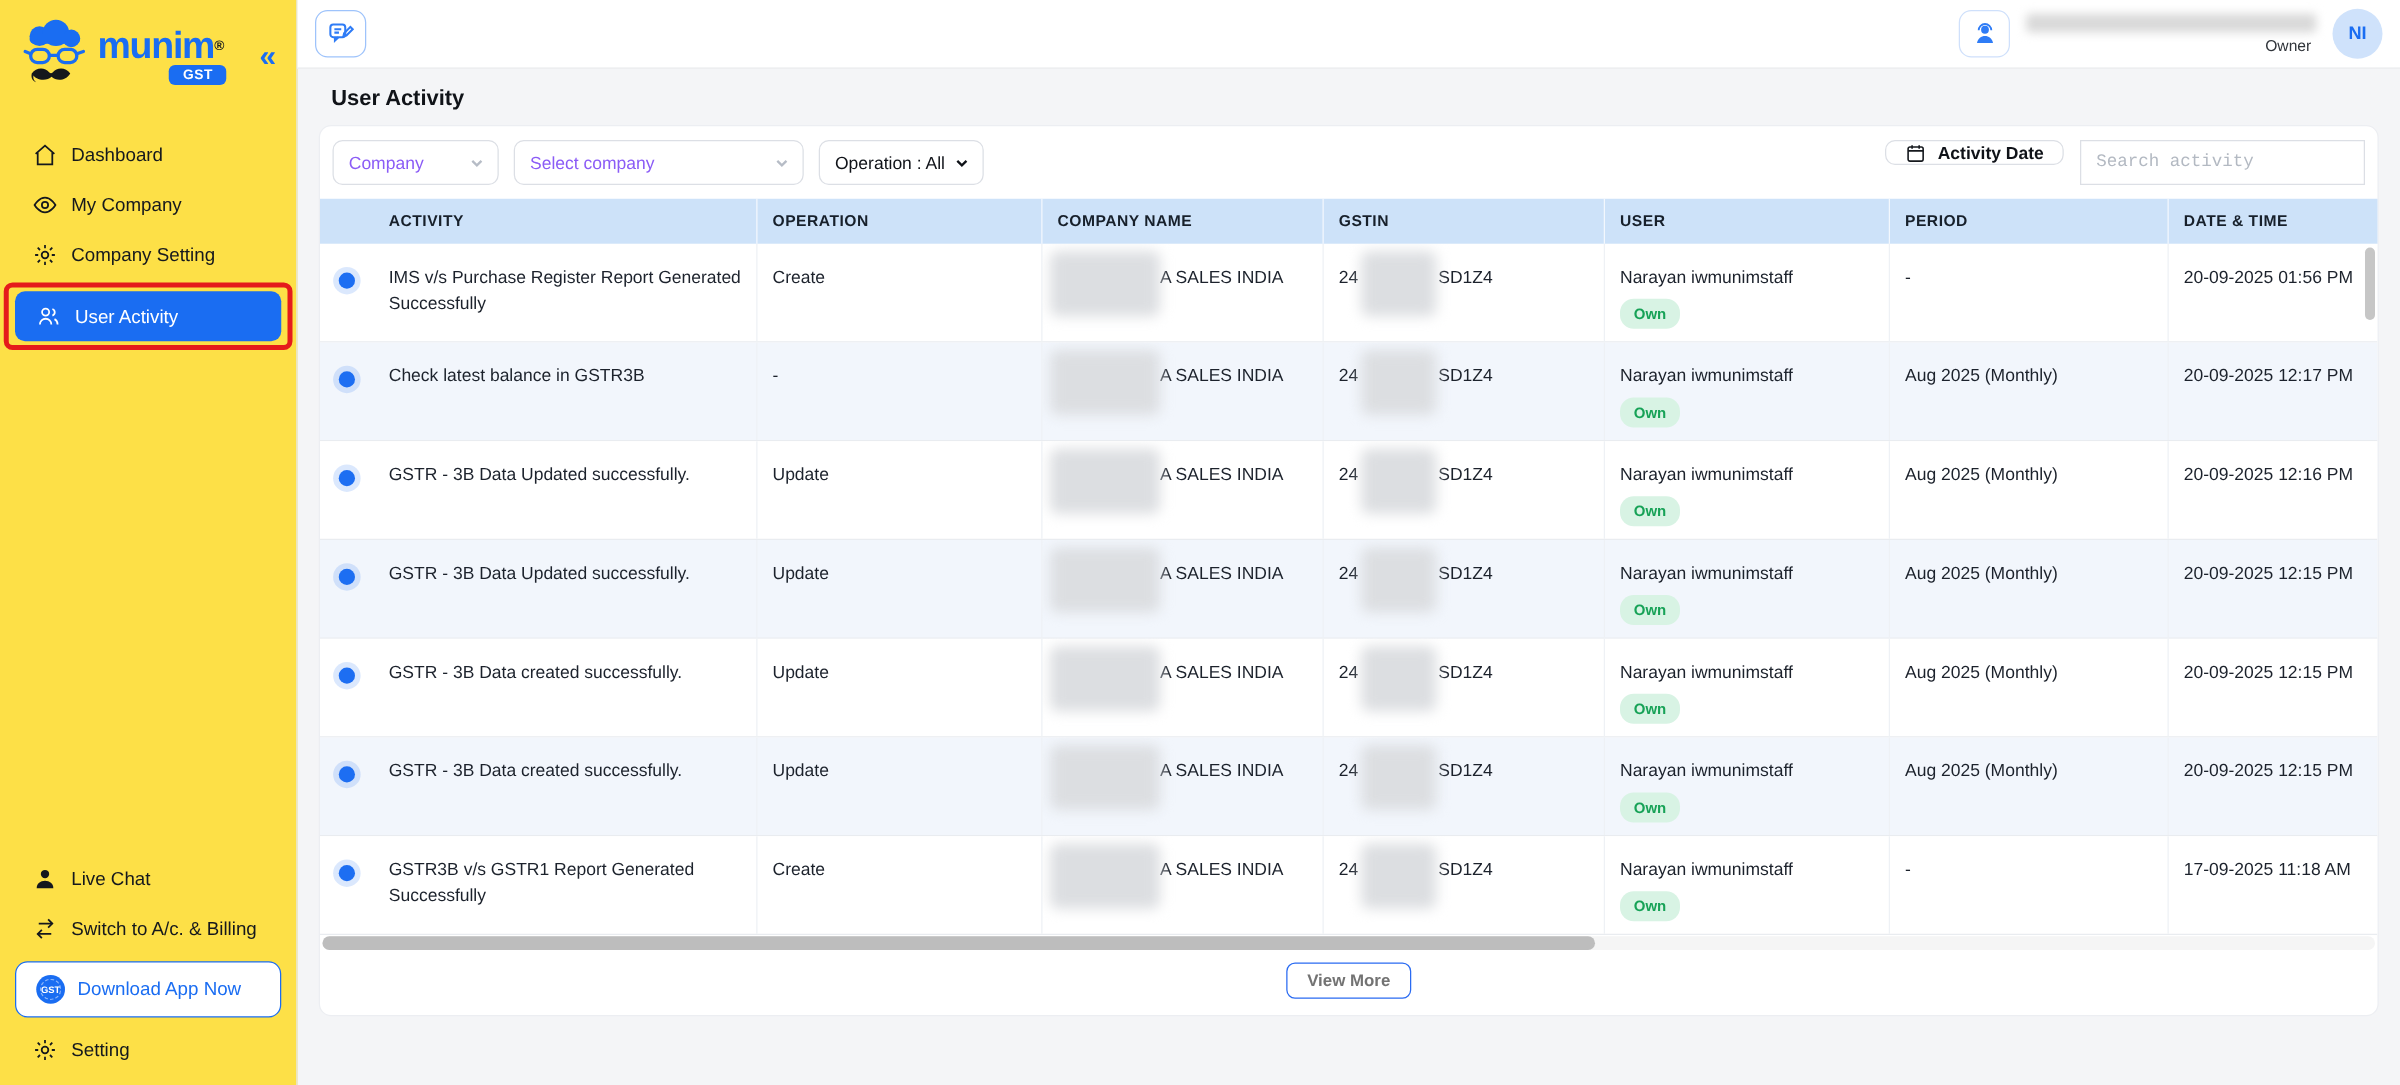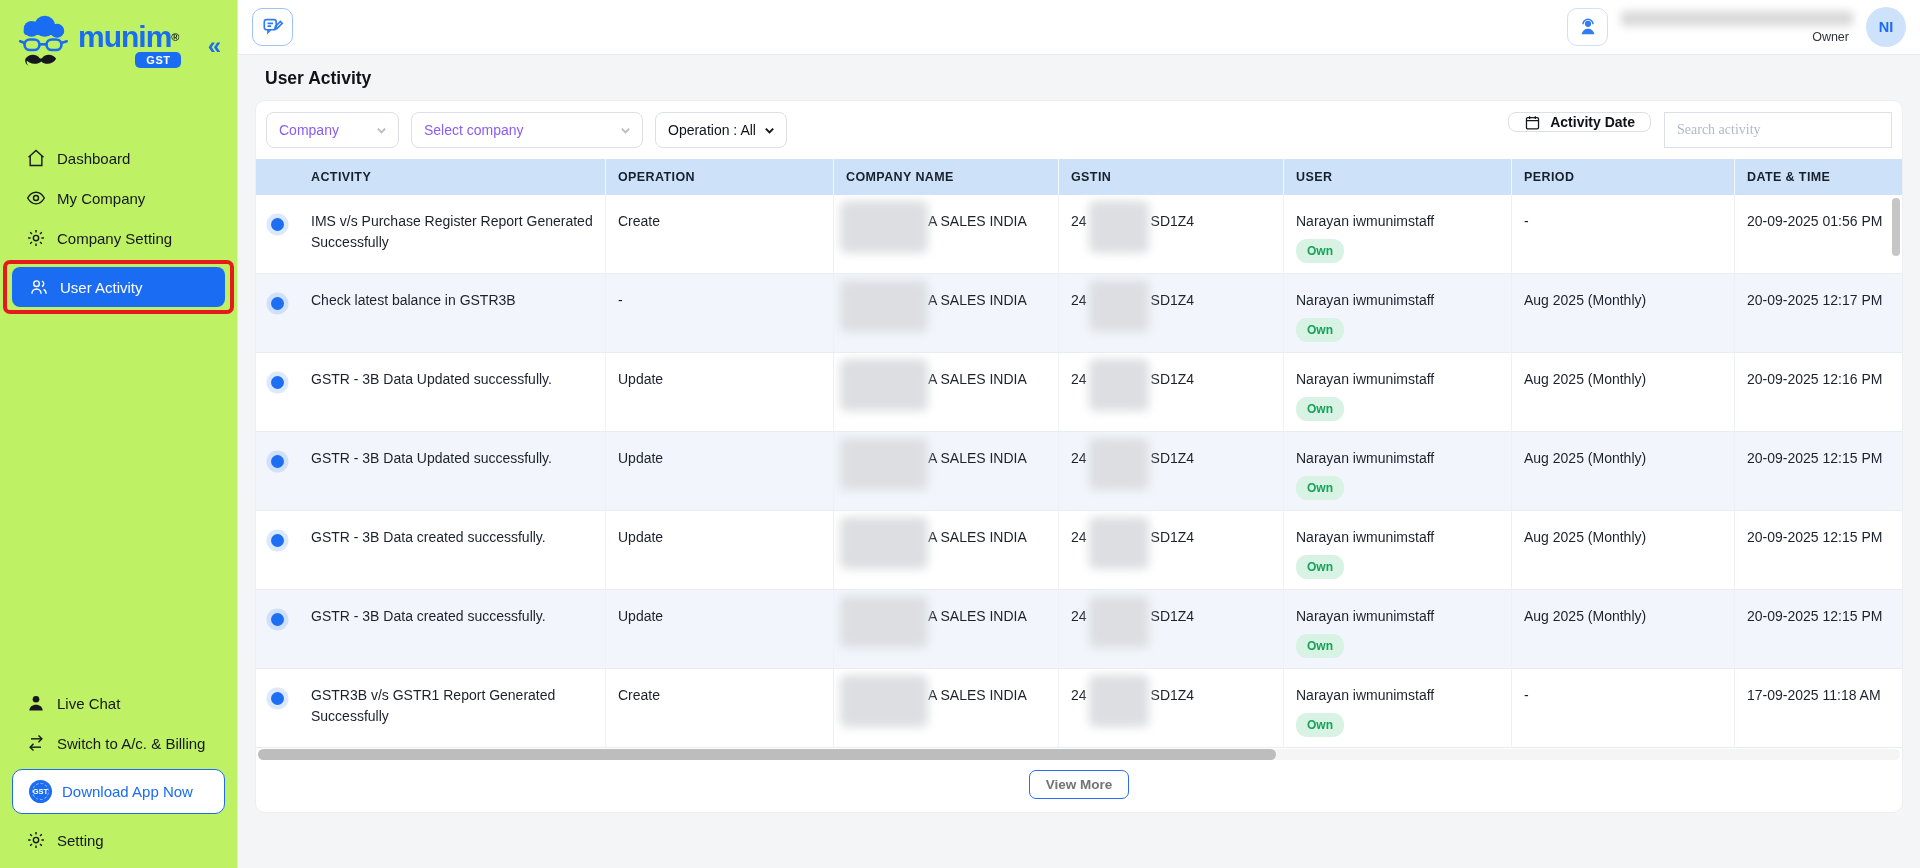--- a/index.html
+++ b/index.html
@@ -1,20 +1,20 @@
 <!DOCTYPE html>
 <html><head>
 <meta charset="utf-8">
 <style>
   * { box-sizing: border-box; margin: 0; padding: 0; }
   body { font-family: "Liberation Sans", sans-serif; background:#f4f5f7; }
   .app { width:1920px; height:868px; display:flex; overflow:hidden; position:relative; background:#f4f5f7; }
 
   
-  .sidebar { width:238px; background:#bef264; border-right:1px solid #e4e6ea; display:flex; flex-direction:column; padding:10px 0 8px; flex:none;gap:34px; }
+  .sidebar { width:238px; background:#fde047; border-right:1px solid #e4e6ea; display:flex; flex-direction:column; padding:10px 0 8px; flex:none; }
   .brand-row { display:flex; align-items:flex-start; padding:4px 10px 2px 14px; position:relative; }
   .brand-text { position:relative; margin-left:6px; margin-top:8px; }
   .brand-name { font-size:30px; font-weight:800; color:#1a6df2; letter-spacing:-1px; line-height:1; }
   .brand-reg { font-size:11px; color:#15181d; vertical-align:super; font-weight:700; }
   .brand-badge { position:absolute; right:-2px; top:30px; background:#1a6df2; color:#fff; font-size:11px; font-weight:700; padding:2px 11px; border-radius:5px; letter-spacing:.5px; }
   .collapse { position:absolute; right:16px; top:24px; color:#1a6df2; font-size:24px; font-weight:700; line-height:1; cursor:pointer; }
   .menu { margin-top:30px; }
   .side-item { display:flex; align-items:center; gap:11px; padding:10px 12px 10px 26px; font-size:15px; color:#15181d; cursor:pointer; }
   .side-item svg { width:20px; height:20px; stroke:#15181d; fill:none; stroke-width:1.7; flex:none; }
   .active-wrap { border:4px solid #e51b1b; border-radius:7px; margin:2px 3px; padding:0; }
@@ -43,21 +43,21 @@
 
   .filters { display:flex; align-items:center; gap:12px; padding:11px 10px; }
   .fselect { height:36px; border:1px solid #dcdfe5; border-radius:8px; display:flex; align-items:center; justify-content:space-between; padding:0 11px 0 12px; font-size:14px; color:#8b5cf6; background:#fff; cursor:pointer; }
   .fselect svg { width:11px; height:11px; stroke:#b6bcc6; fill:none; stroke-width:2; flex:none; margin-left:8px; }
   .w1 { width:133px; } .w2 { width:232px; }
   .operation { color:#0f1218; font-weight:500; }
   .operation svg { stroke:#0f1218; }
   .right-filters { margin-left:auto; display:flex; gap:13px; }
   .activity-date { height:20px; border:1px solid #dcdfe5; border-radius:8px; display:flex; align-items:center; gap:9px; padding:0 15px; font-weight:700; font-size:14px; color:#0f1218; background:#fff; cursor:pointer; }
   .activity-date svg { width:17px; height:17px; stroke:#15181d; fill:none; stroke-width:1.8; }
-  .search { height:36px; width:228px; border:1px solid #dcdfe5; border-radius:0; padding:0 12px; font-size:14px; color:#333; font-family:Liberation Serif, serif; }
+  .search { height:36px; width:228px; border:1px solid #dcdfe5; border-radius:0; padding:0 12px; font-size:14px; color:#333; font-family:Liberation Mono, monospace; }
   .search::placeholder { color:#b3b9c2; }
 
   
   .tbl { --cols:43px 306px 228px 225px 225px 228px 223px minmax(0,1fr); }
   .thead { display:grid; grid-template-columns:var(--cols); background:#cde2f9; height:36px; align-items:stretch; }
   .hcell { font-size:12.5px; font-weight:700; color:#17202b; letter-spacing:.4px; padding:0 12px; display:flex; align-items:center; }
   .hcell.sep { border-left:1px solid #f3f8fe; }
   .tbody { height:553px; overflow:hidden; position:relative; }
   .trow { display:grid; grid-template-columns:var(--cols); min-height:72px; background:#fff; border-bottom:1px solid #e9ecf0; cursor:pointer; }
   .trow.alt { background:#f2f6fc; }

